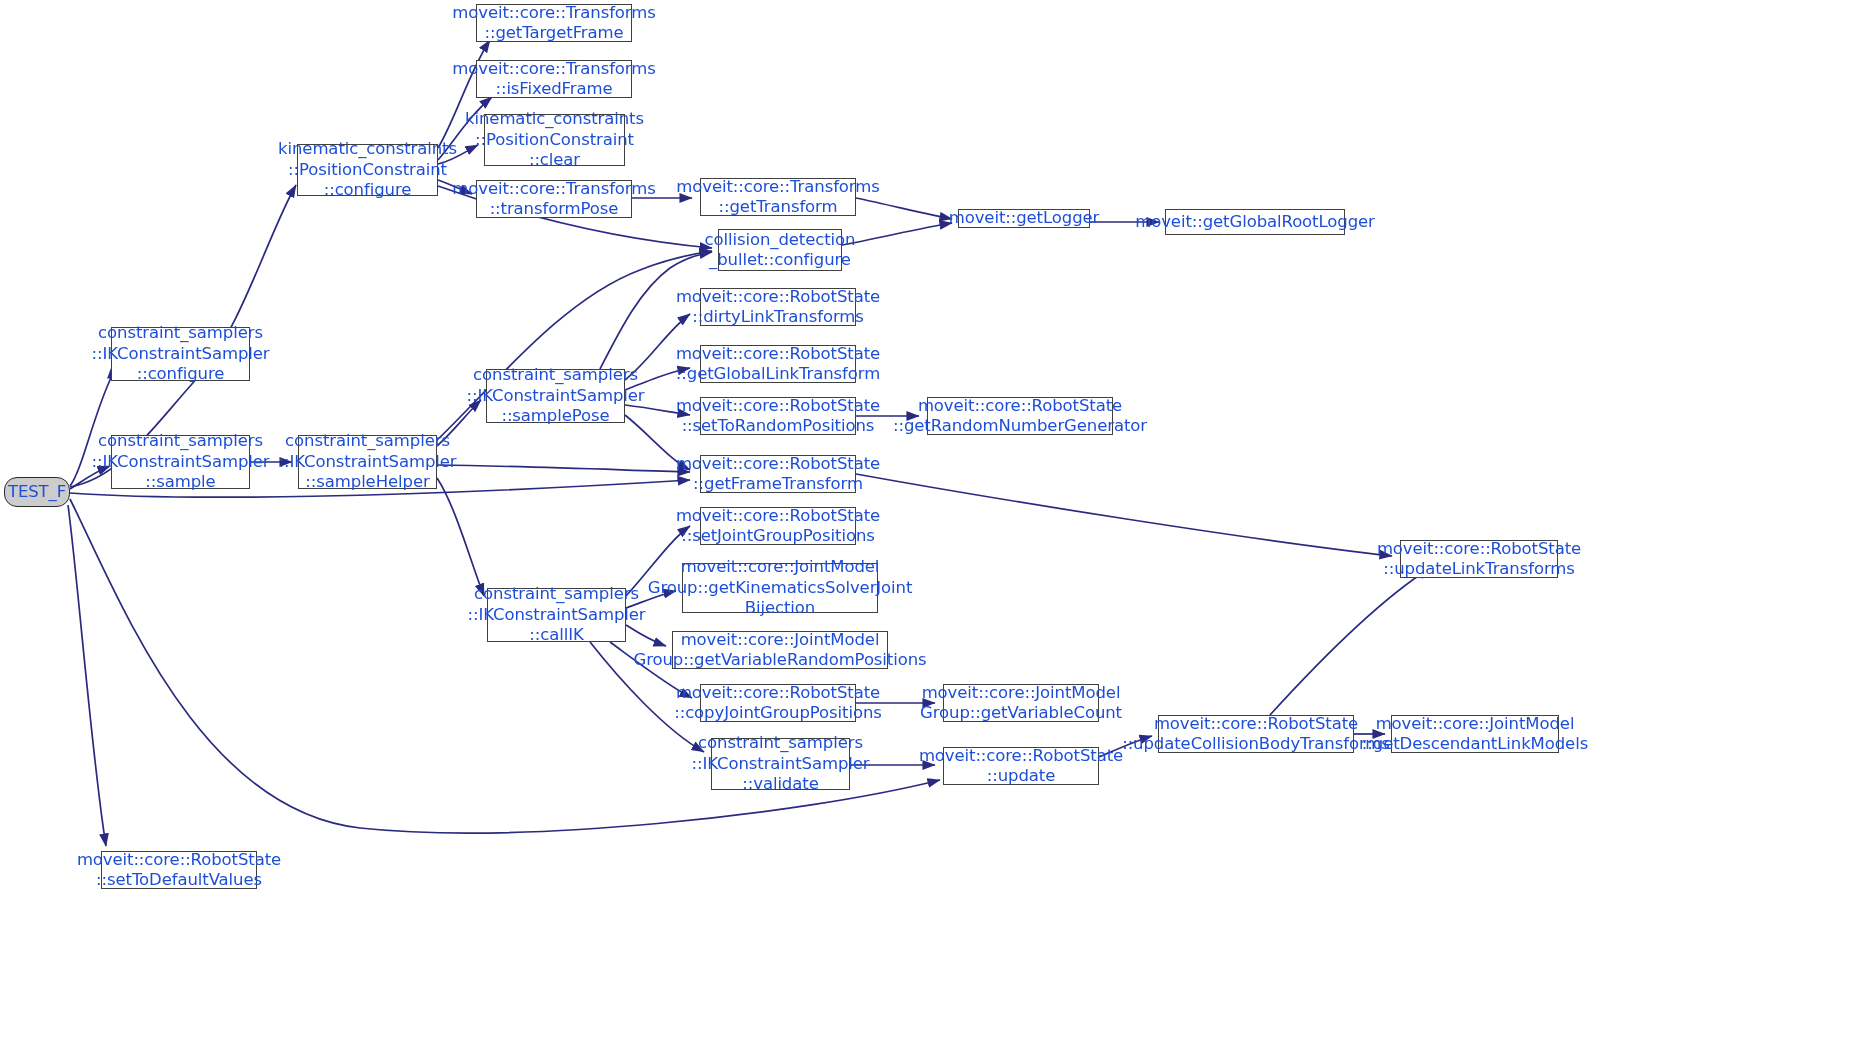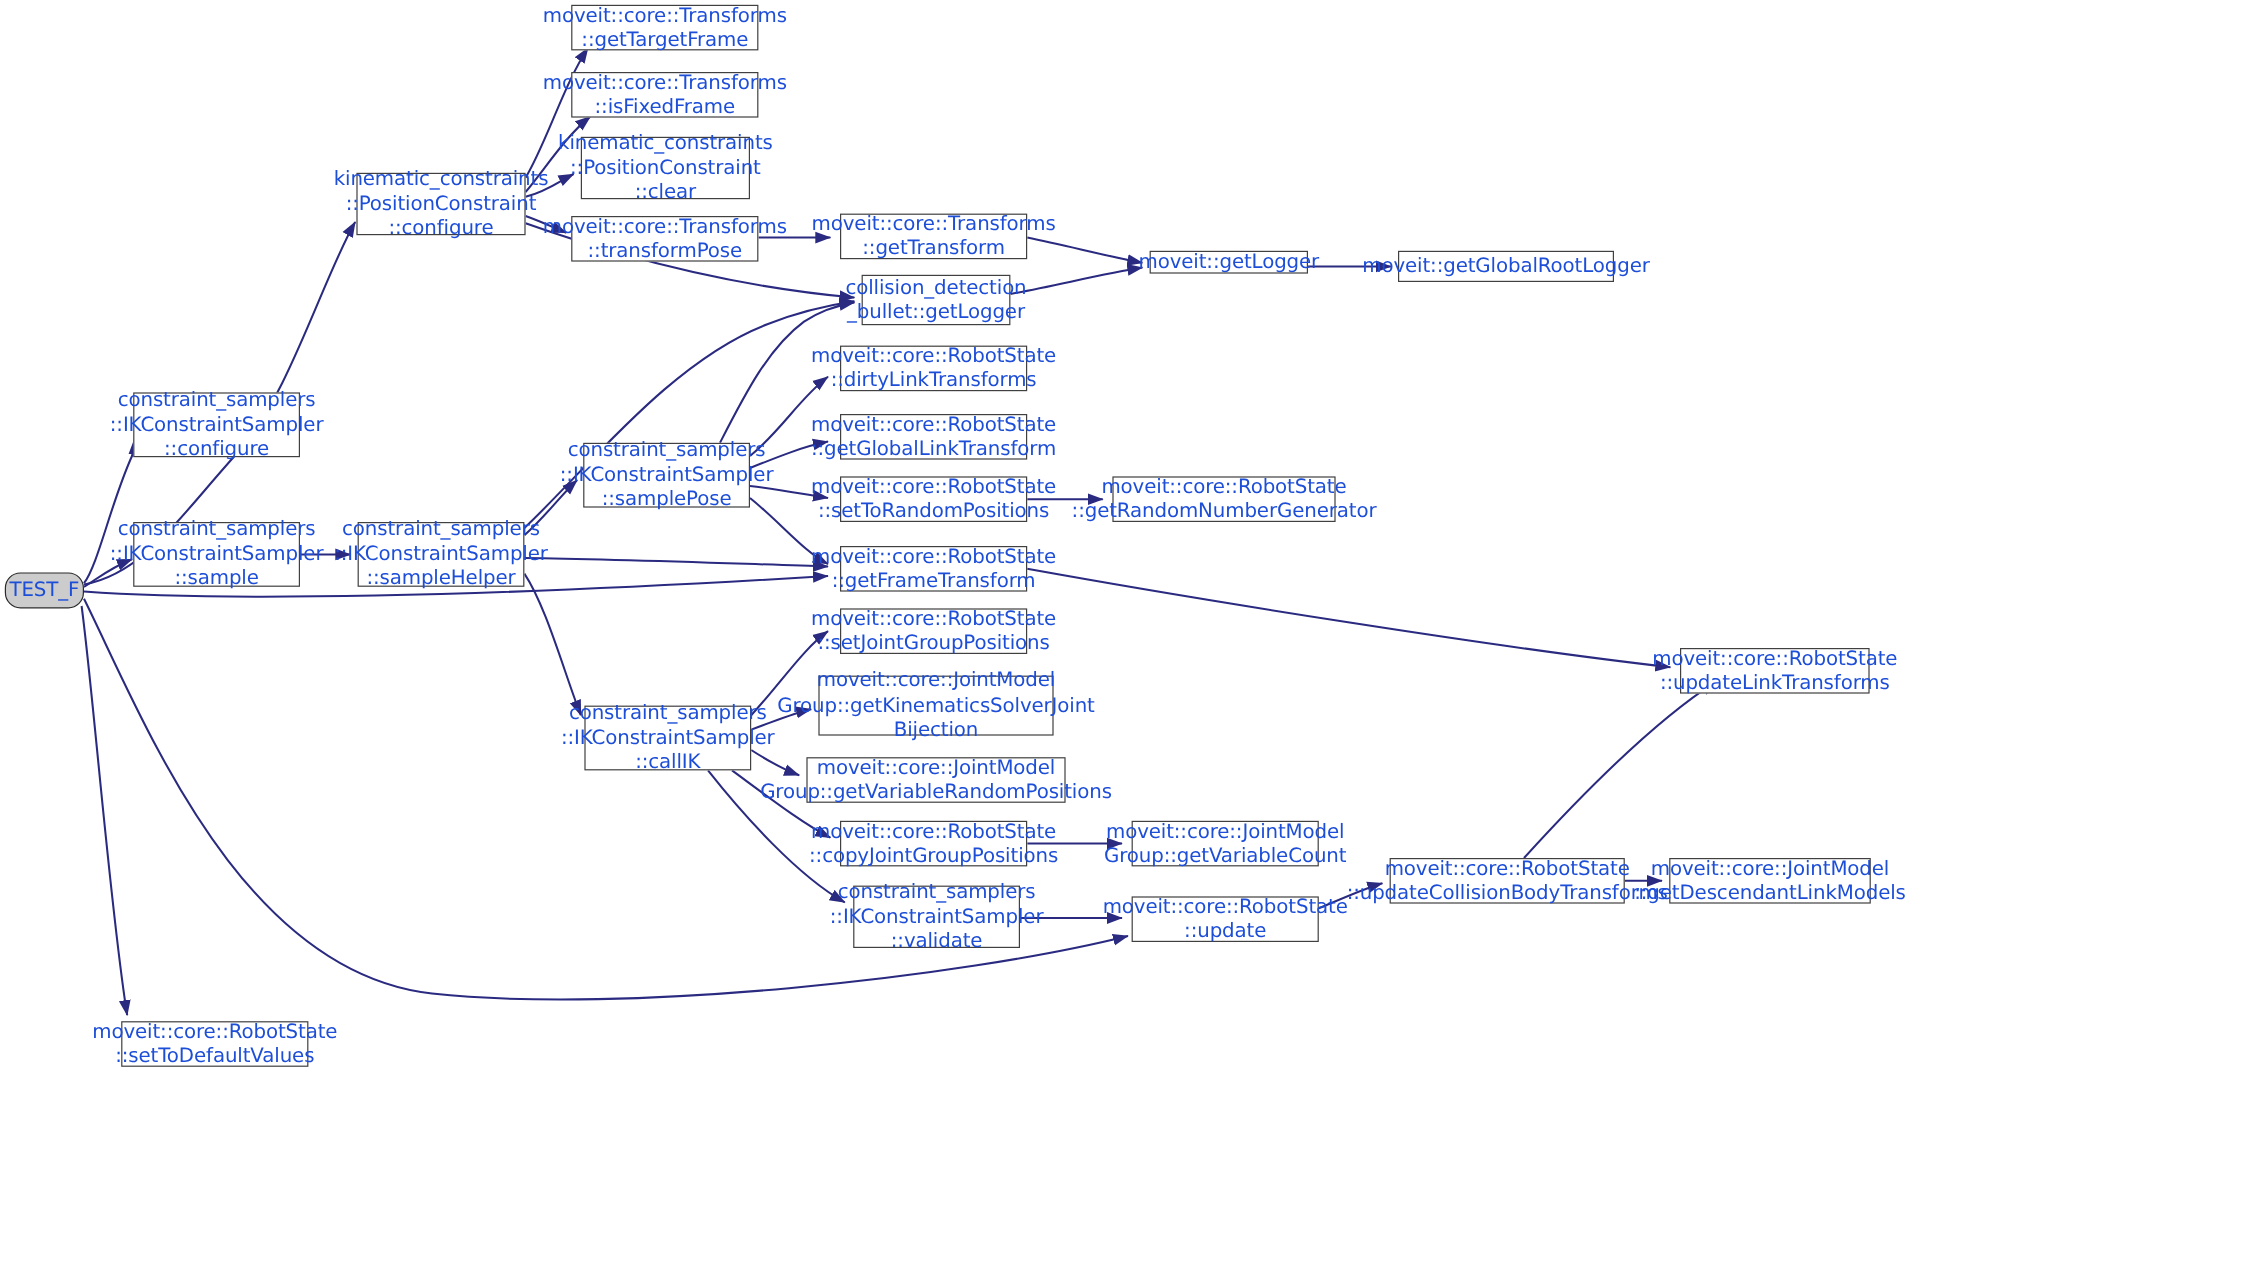--- a/index.html
+++ b/index.html
@@ -108,21 +108,21 @@
       <div class="node" style="left: 476px; top: 60px; width: 156px; height: 38px;"><span>moveit::core::Transforms
 ::isFixedFrame</span></div>
       <div class="node" style="left: 484px; top: 114px; width: 141px; height: 52px;"><span>kinematic_constraints
 ::PositionConstraint
 ::clear</span></div>
       <div class="node" style="left: 476px; top: 180px; width: 156px; height: 38px;"><span>moveit::core::Transforms
 ::transformPose</span></div>
       <div class="node" style="left: 700px; top: 178px; width: 156px; height: 38px;"><span>moveit::core::Transforms
 ::getTransform</span></div>
       <div class="node" style="left: 718px; top: 229px; width: 124px; height: 42px;"><span>collision_detection
-_bullet::getLogger</span></div>
+_bullet::configure</span></div>
       <div class="node" style="left: 958px; top: 209px; width: 132px; height: 19px;"><span>moveit::getLogger</span></div>
       <div class="node" style="left: 1165px; top: 209px; width: 180px; height: 26px;"><span>moveit::getGlobalRootLogger</span></div>
       <div class="node" style="left: 111px; top: 327px; width: 139px; height: 54px;"><span>constraint_samplers
 ::IKConstraintSampler
 ::configure</span></div>
       <div class="node" style="left: 111px; top: 435px; width: 139px; height: 54px;"><span>constraint_samplers
 ::IKConstraintSampler
 ::sample</span></div>
       <div class="node" style="left: 298px; top: 435px; width: 139px; height: 54px;"><span>constraint_samplers
 ::IKConstraintSampler

